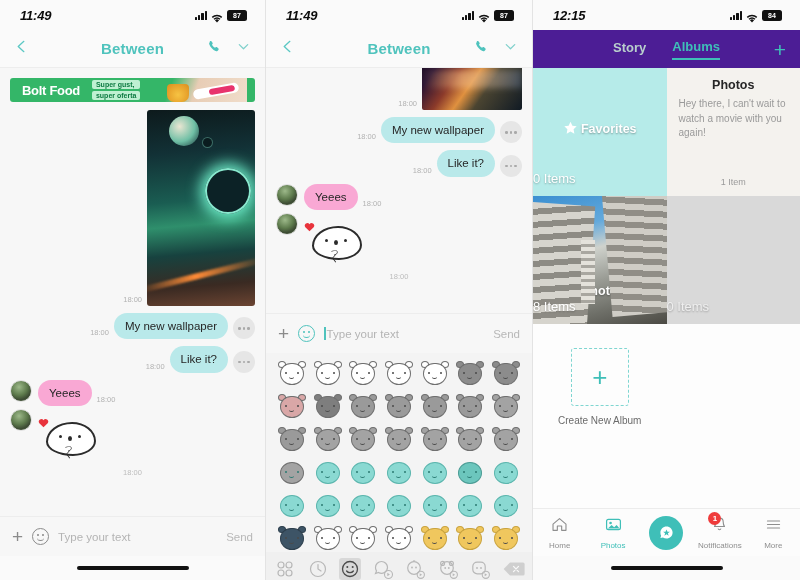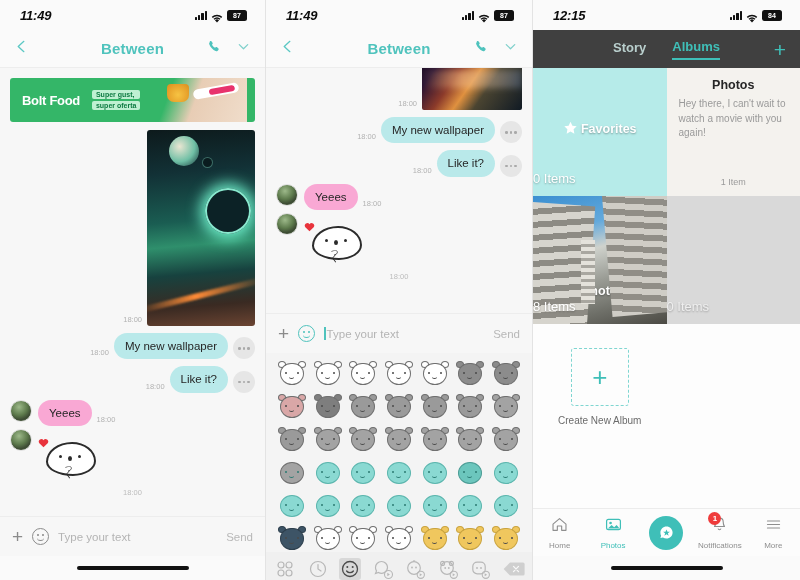--- a/index.html
+++ b/index.html
@@ -61,21 +61,21 @@
   }
   .hdr-actions { margin-left: auto; display: flex; align-items: center; gap: 14px; z-index: 2; }
 
   
   .chat-body {
     flex: 1 1 auto; position: relative; overflow: hidden;
     background: #f7f7f7; padding: 6px 10px 0;
   }
 
   .ad-banner {
-    margin: 4px 0 8px; height: 44px; border-radius: 3px;
+    margin: 4px 0 8px; height: 24px; border-radius: 3px;
     background: #34b668; position: relative; overflow: hidden;
     display: flex; align-items: center;
   }
   .ad-logo { color:#fff; font-weight:bold; font-size:13px; margin-left:12px; letter-spacing:-.3px; }
   .ad-tags { margin-left: 12px; display:flex; flex-direction:column; gap:2px; }
   .ad-tag {
     background:#bff0d2; color:#0c7a41; font-size:7px; font-weight:bold;
     padding:1px 4px; border-radius:2px; display:inline-block;
   }
   .ad-food {
@@ -231,21 +231,21 @@
 
   .home-indicator {
     flex: 0 0 24px; display:flex; align-items:center; justify-content:center;
     background:#fafafa;
   }
   .home-bar { width: 112px; height: 4px; border-radius: 3px; background:#111; }
 
   
   .albums-header {
     height: 38px; flex:0 0 38px; display:flex; align-items:center;
-    justify-content:center; gap: 26px; background:#404040; position:relative;
+    justify-content:center; gap: 26px; background:#4c1d95; position:relative;
   }
   .atab { font-size: 13px; font-weight: bold; padding-bottom: 4px; color:#b9cfcd; }
   .atab.active { color:#3fbfb8; border-bottom: 2px solid #3fbfb8; }
   .add-btn { position:absolute; right: 14px; font-size: 21px; color:#3fbfb8; line-height:1; font-weight: 300; }
 
   .albums-grid { display:grid; grid-template-columns: 1fr 1fr; }
   .tile { height: 128px; position:relative; overflow:hidden; }
   .tile-fav { background:#b6ebe9; }
   .tile-notes { background:#f4f2ee; padding: 10px 12px; }
   .notes-title { font-size: 12.5px; font-weight:bold; color:#262626; text-align:center; margin-bottom:5px; }

